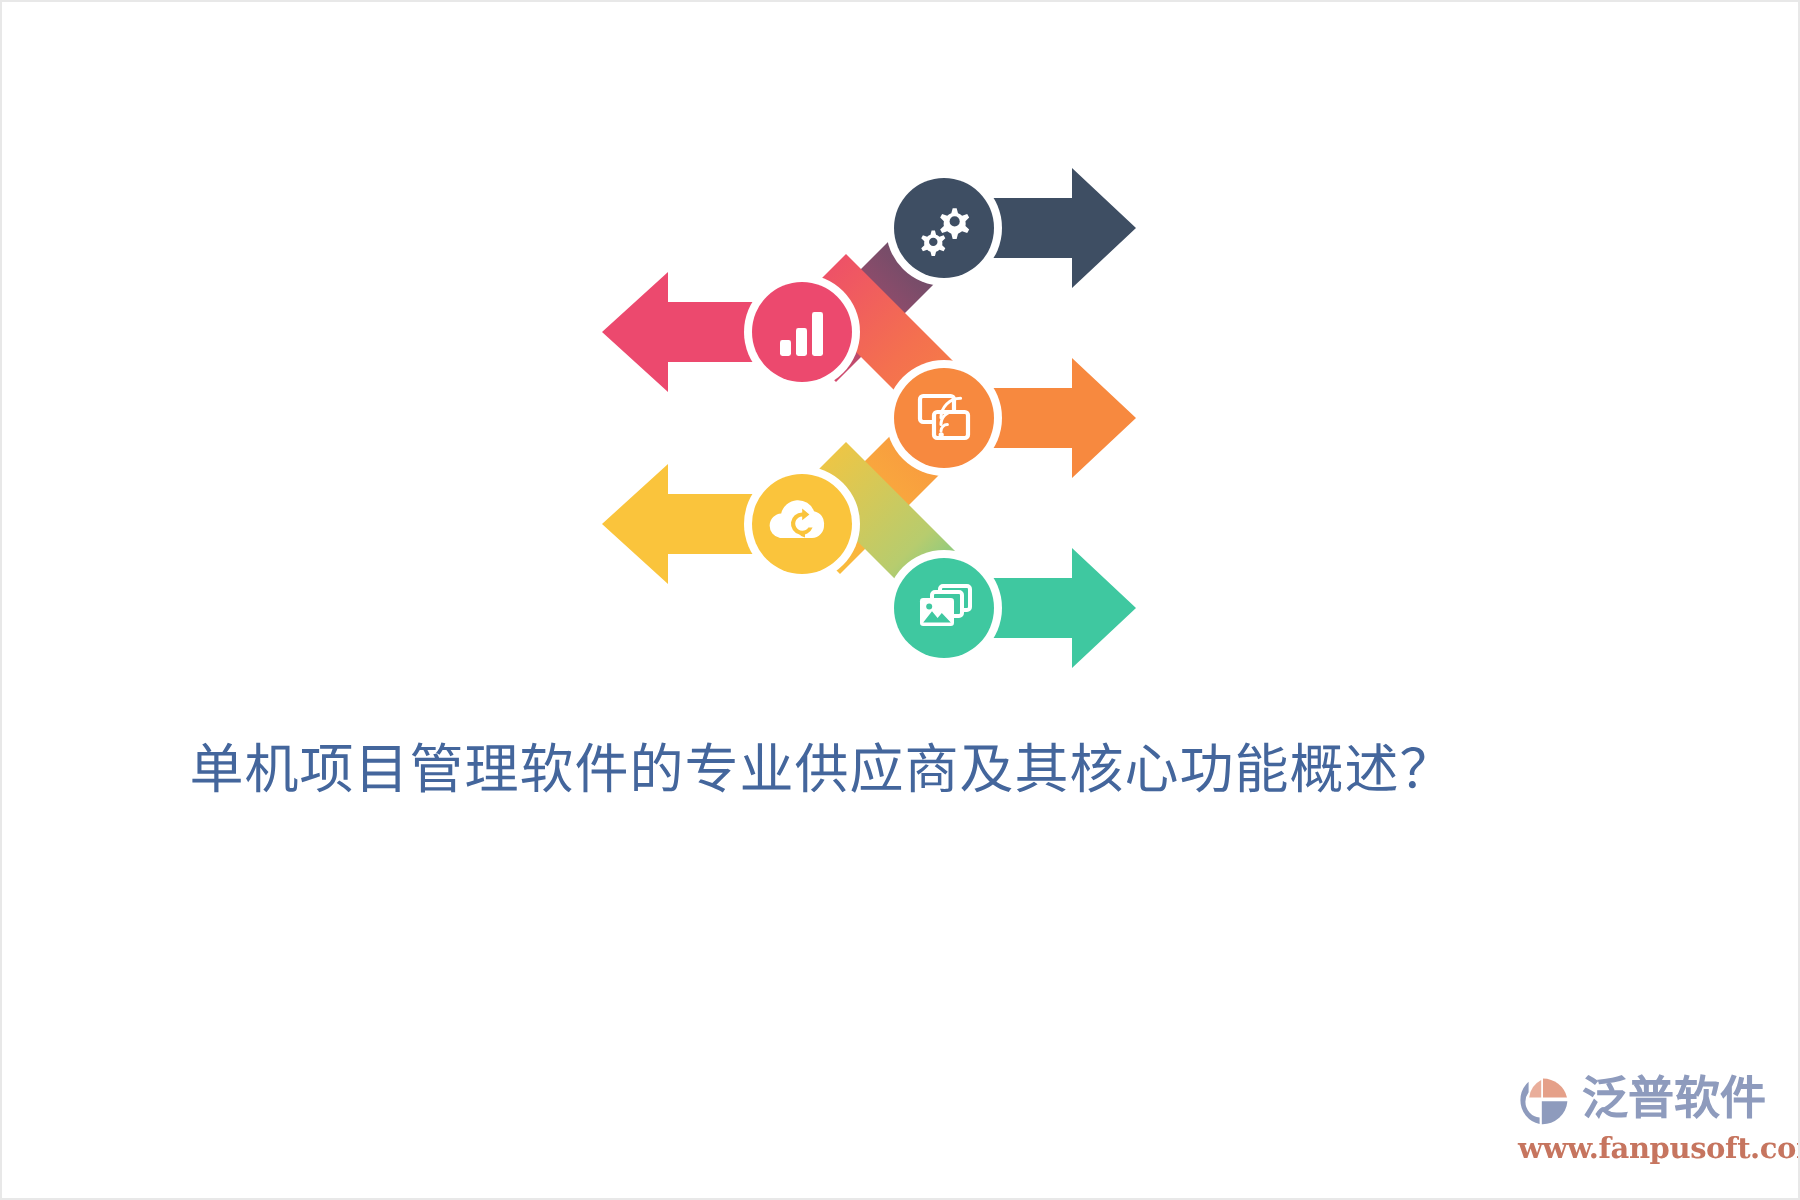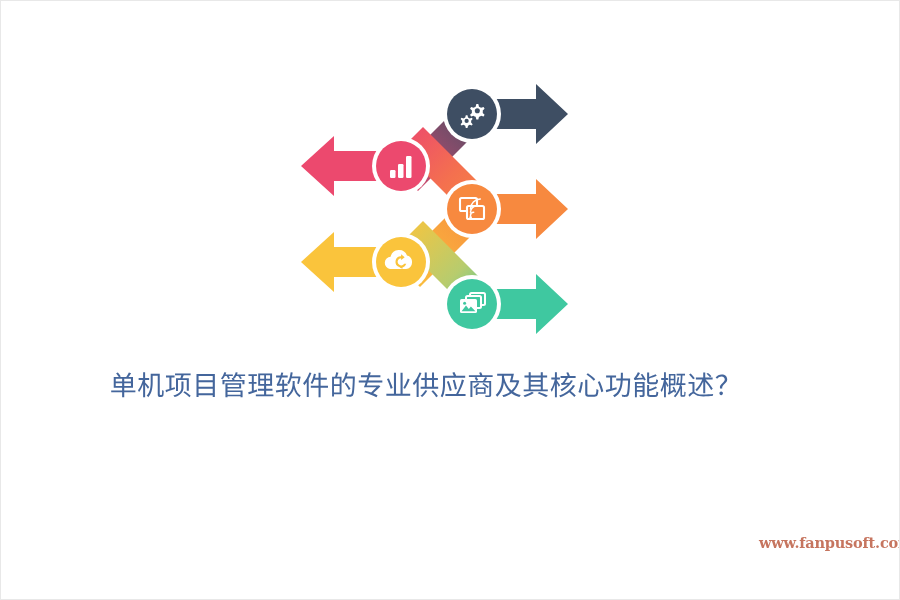--- a/index.html
+++ b/index.html
@@ -43,21 +43,20 @@
     left: 0;
     top: 366px;
     width: 820px;
     text-align: center;
     font-family: "DejaVu Serif", "Liberation Serif", serif;
     font-size: 27px;
     line-height: 38px;
     letter-spacing: 0.5px;
     color: #44669c;
     white-space: nowrap;
-    padding-left: 15px;
   }
 
   
   .logo {
     position: absolute;
     left: 757px;
     top: 533px;
     width: 136px;
     height: 50px;
   }
@@ -230,16 +229,30 @@
           <path d="M165.6,240.2 l4.4,-5.6 l2.8,3.4 l2.1,-2.5 l4.5,4.7 Z" fill="#3fc8a0"></path>
           <circle cx="168.6" cy="232.2" r="1.5" fill="#3fc8a0"></circle>
         </g>
       </g>
     </svg>
   </div>
 
   <div class="headline">单机项目管理软件的专业供应商及其核心功能概述？</div>
 
   <div class="logo">
+    <div class="logo-row">
+      <div class="logo-mark">
+        <svg viewBox="0 0 30 28" width="30" height="28" xmlns="http://www.w3.org/2000/svg">
+
+          <path d="M13.5,3.2 a12.5,12.5 0 0 1 12,9.5 l-12,0 Z" fill="#e5a089"></path>
+          <path d="M12.6,4.0 a11.4,11.4 0 0 0 -6.0,8.7 l6.0,0 Z" fill="#e5a089" opacity="0.85"></path>
+
+          <path d="M11.8,26.0 a12.2,12.2 0 0 1 -9.6,-12.0 a12.2,12.2 0 0 1 4.1,-9.1
+                   l0,5.2 a8.0,8.0 0 0 0 -1.6,4.8 a8.0,8.0 0 0 0 7.1,7.9 Z" fill="#8e9bbd"></path>
+          <path d="M12.9,14.6 l12.8,0 a12.4,12.4 0 0 1 -12.8,11.5 Z" fill="#8e9bbd"></path>
+        </svg>
+      </div>
+      <div class="logo-name">泛普软件</div>
+    </div>
     <div class="logo-url">www.fanpusoft.com</div>
   </div>
 
 </div>
 
 </body></html>

